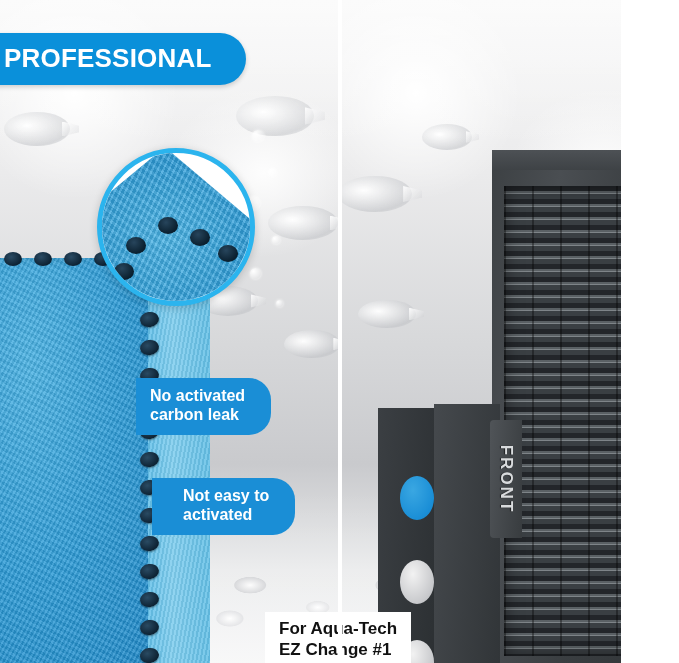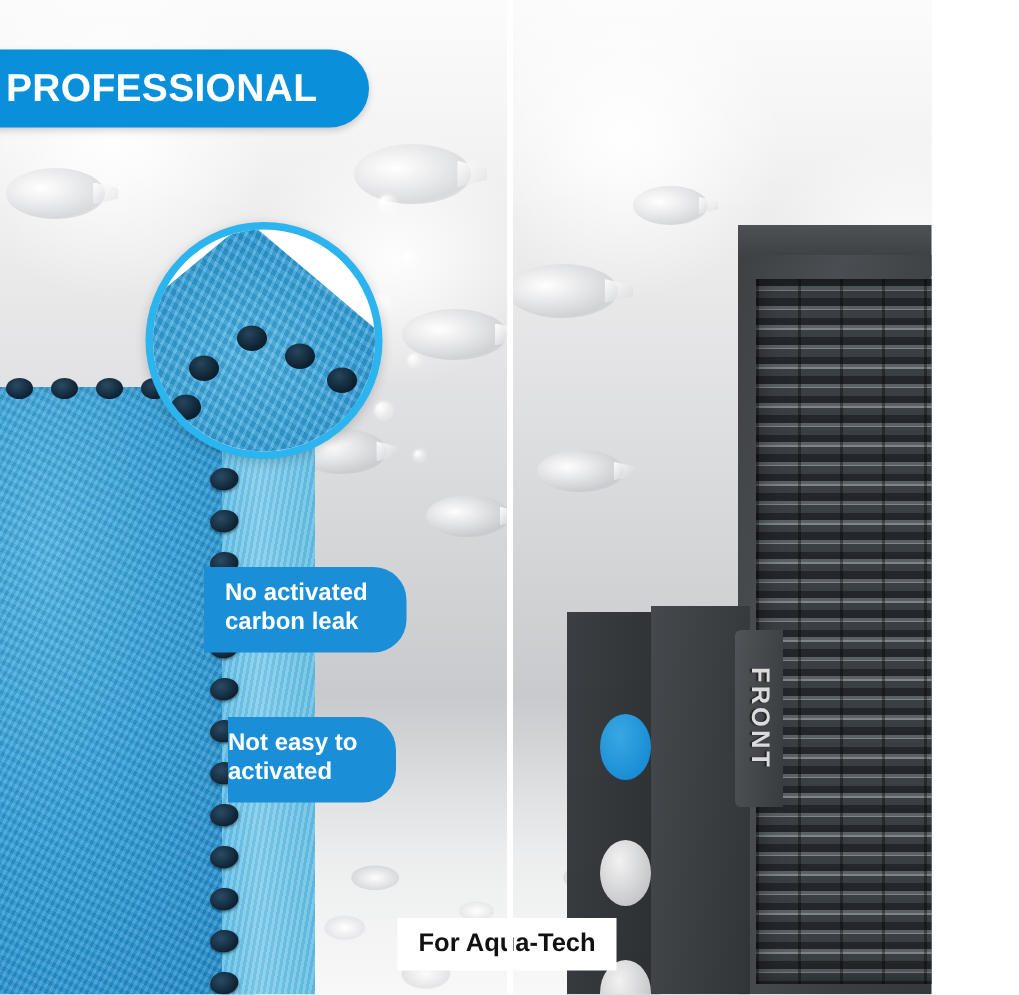--- a/index.html
+++ b/index.html
@@ -112,21 +112,21 @@
       radial-gradient(ellipse at 45% 45%, #49b4e6 0%, #2a9ad7 55%, #1b86c6 100%);
     clip-path:polygon(44% 0, 100% 52%, 100% 100%, 0 100%, 0 40%);}
   .mag-dot{position:absolute;width:20px;height:17px;border-radius:50%;
     background:radial-gradient(ellipse at 40% 32%, #27455c, #0a1f2e 70%, #061420);}
 
   
   .callout{position:absolute;background:#1a8ed6;color:#fff;font-weight:700;font-size:16px;
     line-height:1.18;z-index:28;}
   .callout div{white-space:nowrap;}
   .co-1{left:136px;top:368px;padding:9px 26px 10px 14px;border-radius:0 22px 22px 0;margin-top:10px;}
-  .co-2{left:152px;top:478px;padding:9px 26px 10px 0;border-radius:0 22px 22px 0;}
+  .co-2{left:152px;top:478px;padding:9px 26px 10px 31px;border-radius:0 22px 22px 0;}
 
   
   .caption{position:absolute;left:265px;top:612px;background:#ffffff;color:#111;
     font-weight:700;font-size:17px;line-height:1.25;padding:6px 14px 8px;z-index:35;text-align:left;}
   .caption div{white-space:nowrap;}
 </style>
 </head>
 <body>
 
 <div class="stage">
@@ -227,15 +227,16 @@
     <div class="hole hole-plain" style="top:560px;"></div>
     <div class="hole hole-plain" style="top:640px;"></div>
 
     <div class="front-tab"></div>
     <div class="front-text">FRONT</div>
 
   </div>
 
   <div class="caption">
     <div>For Aqua-Tech</div>
+    <div>EZ Change #1</div>
   </div>
 
 </div>
 
 </body></html>

